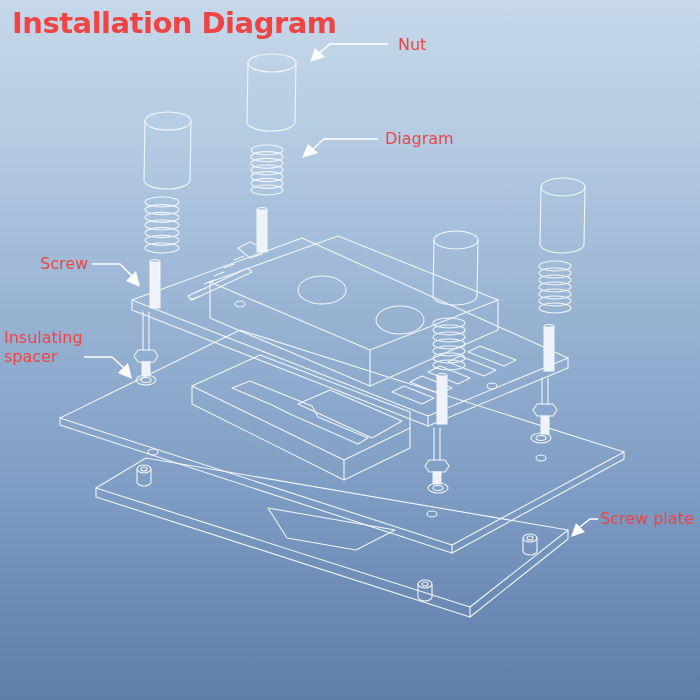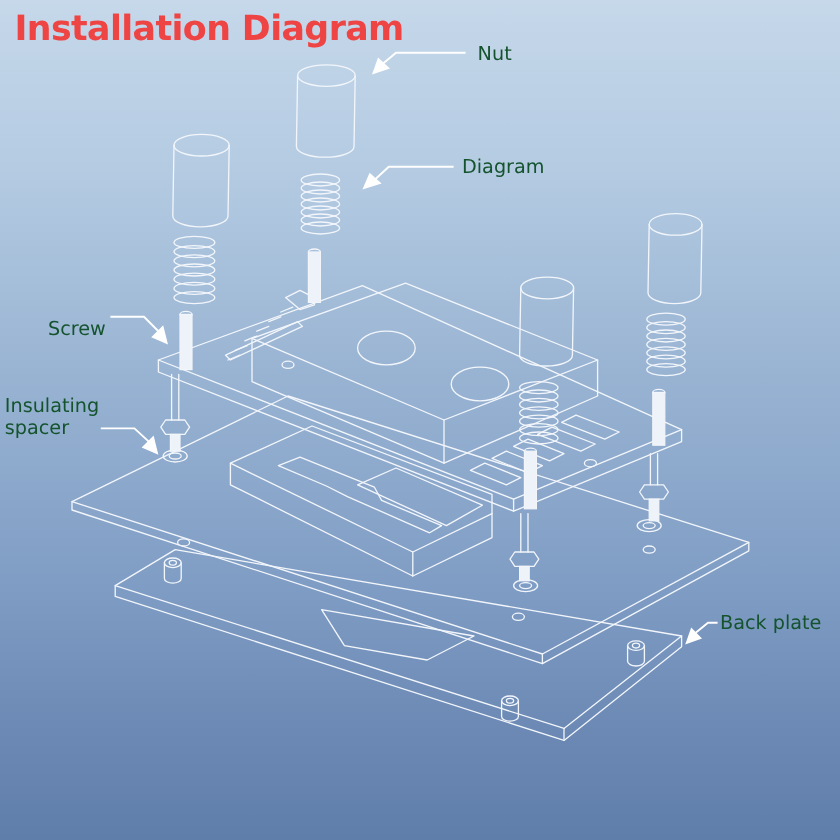--- a/index.html
+++ b/index.html
@@ -9,46 +9,46 @@
     font-family: "DejaVu Sans", sans-serif;
     position: relative;
   }
   #stage { position: absolute; left: 0; top: 0; width: 700px; height: 700px; }
   .title {
     position: absolute; left: 12px; top: 6px;
     font-family: "DejaVu Sans", sans-serif; font-weight: bold;
     font-size: 29px; color: #ef4444; letter-spacing: -0.5px;
   }
   .label {
-    position: absolute; color: #14532d;
+    position: absolute; color: #ef4444;
     font-family: "DejaVu Sans", sans-serif; font-size: 16px; line-height: 19px;
   }
   .lbl-nut { left: 398px; top: 35px; }
   .lbl-spring { left: 385px; top: 129px; }
-  .lbl-screw { left: 40px; top: 264px; }
+  .lbl-screw { left: 40px; top: 254px; }
   .lbl-spacer { left: 4px; top: 328px; text-align: left; width: 82px; }
   .lbl-back { left: 600px; top: 509px; }
   svg .ln { fill: none; stroke: #f2f6fb; stroke-width: 1.1; stroke-linejoin: round; stroke-linecap: round; }
   svg .thread { fill: #eef3f9; stroke: #f2f6fb; stroke-width: 1; }
   svg .arrow-line { fill: none; stroke: #ffffff; stroke-width: 1.6; }
   svg .arrow-head { fill: #ffffff; }
 </style>
 </head>
 <body>
 
 <div class="title">Installation Diagram</div>
 
 <div class="label lbl-nut">Nut</div>
 <div class="label lbl-spring">Diagram</div>
 <div class="label lbl-screw">Screw</div>
 <div class="label lbl-spacer">
   <div>Insulating</div>
   <div>spacer</div>
 </div>
-<div class="label lbl-back">Back plate</div>
+<div class="label lbl-back">Screw plate</div>
 
 <svg id="stage" viewBox="0 0 700 700">
   <defs>
     <pattern id="thr" width="3" height="3" patternUnits="userSpaceOnUse">
       <rect width="3" height="3" fill="#c9d7e8"></rect>
       <circle cx="1.5" cy="1.5" r="0.9" fill="#ffffff"></circle>
     </pattern>
   </defs>
 
   <g>

